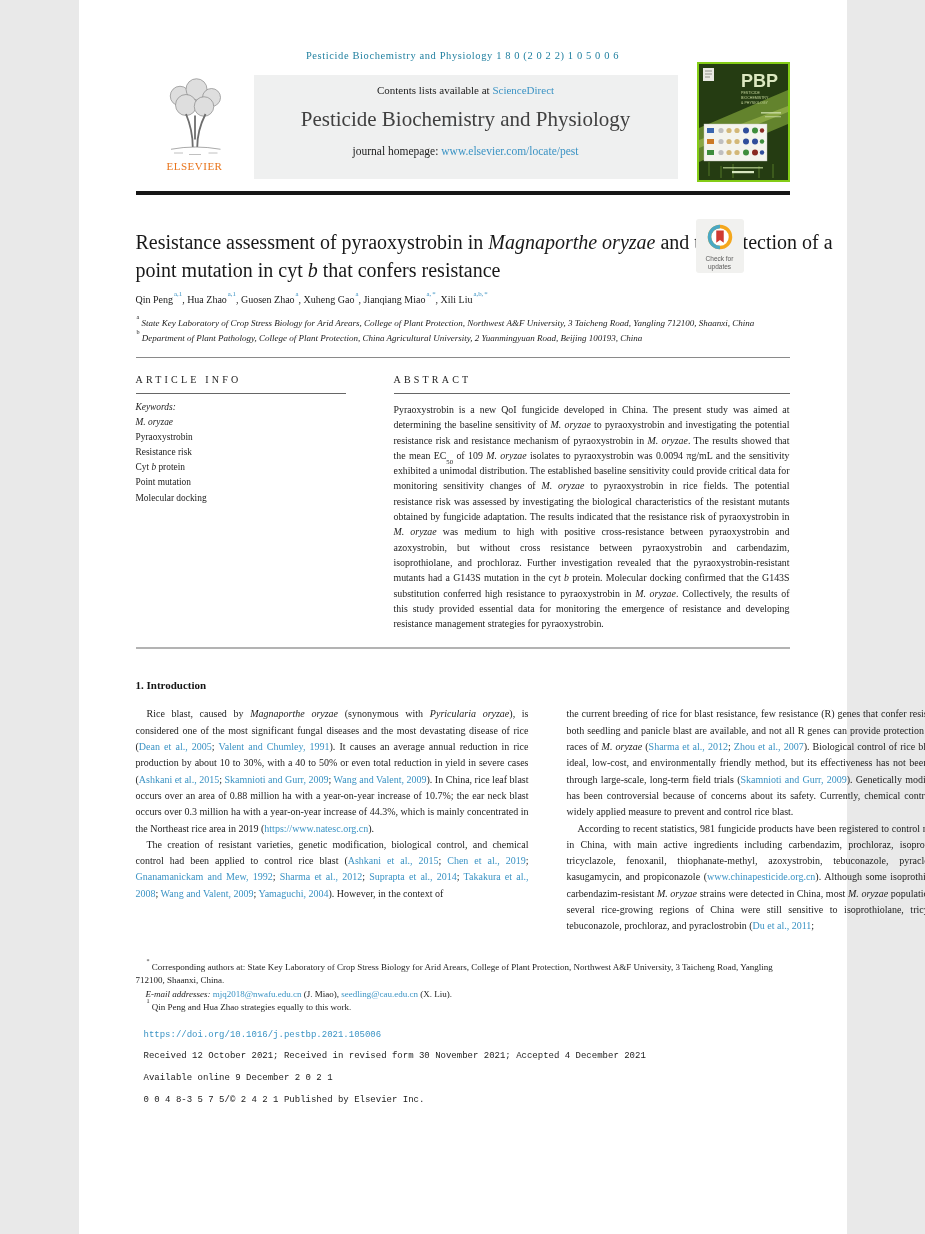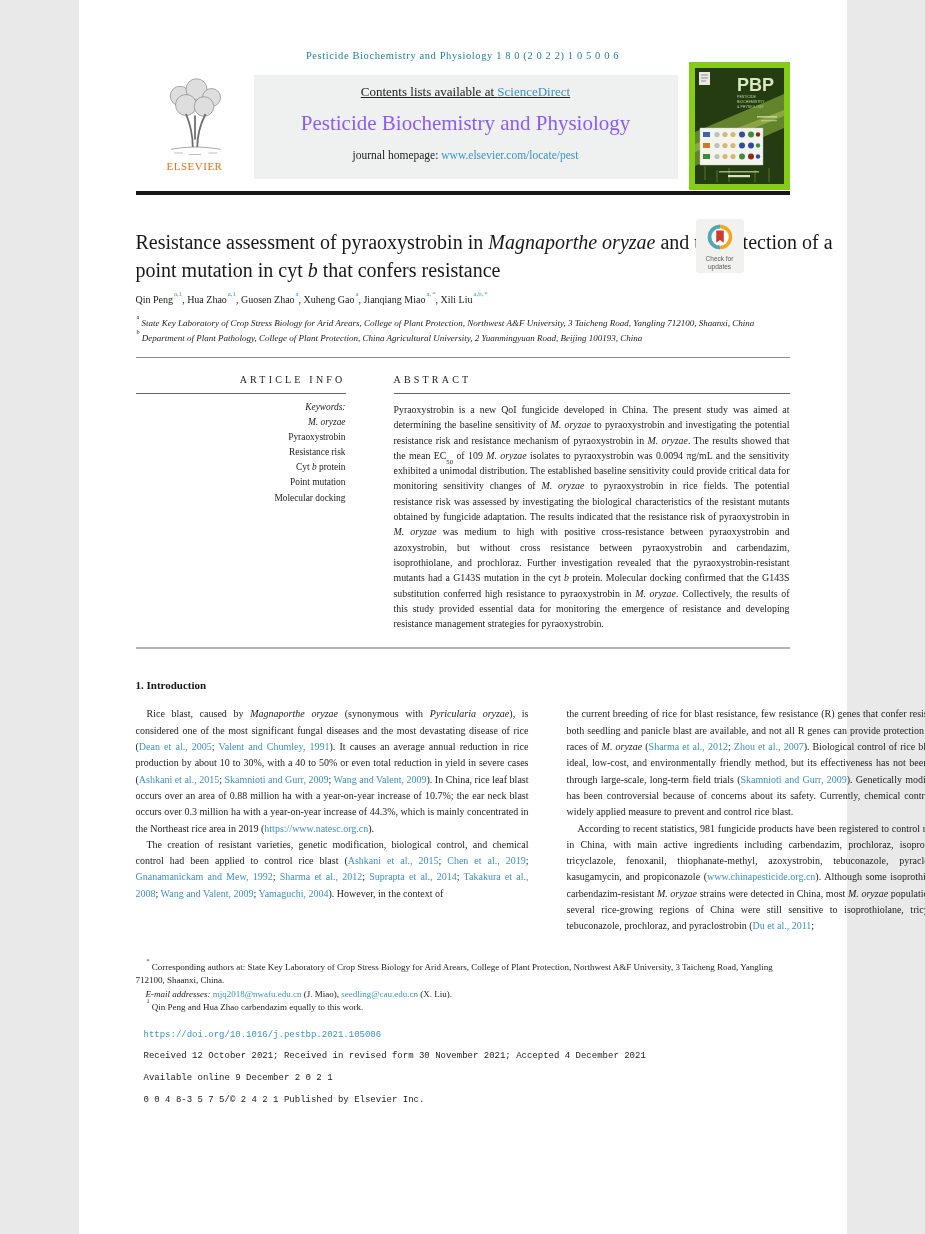--- a/index.html
+++ b/index.html
@@ -12,43 +12,43 @@
   em{font-style:italic;}
   sup{font-size:68%;position:relative;top:-0.45em;line-height:0;margin-left:1px;}
   sub{font-size:68%;position:relative;top:0.25em;line-height:0;}
 
   .jref{text-align:center;font-size:10.5px;color:#1f7f9f;letter-spacing:0.6px;}
 
   .headband{display:flex;margin-top:14px;height:104px;position:relative;}
   .logo-block{width:118px;background:#fff;display:flex;flex-direction:column;align-items:center;}
   .elsevier-word{color:#e8731a;font-size:11px;letter-spacing:0.5px;margin-top:1px;}
   .head-center{flex:1;background:#eff0f0;margin-right:112px;text-align:center;padding-top:9px;}
-  .contents-line{font-size:13px;color:#222;text-decoration:underline;}
-  .head-title{font-size:21px;margin:11px 0 13px 0;color:#8b5cf6;}
+  .contents-line{font-size:11px;color:#222;}
+  .head-title{font-size:21px;margin:11px 0 13px 0;color:#404040;}
   .homepage-line{font-size:11.5px;color:#222;}
-  .cover{position:absolute;right:0;top:-13px;width:89px;height:116px;border:6px solid #84cc16;background:#ec4899;}
+  .cover{position:absolute;right:0;top:-13px;width:89px;height:116px;border:2px solid #84cc16;background:#ec4899;}
 
   .black-rule{height:4px;background:#161616;margin-top:12px;}
 
   .title-row{position:relative;margin-top:34px;}
   h1.title{margin:0;font-weight:400;font-size:20px;line-height:27.5px;width:700px;color:#181818;}
   .crossmark{position:absolute;right:46px;top:-10px;width:44px;background:#f1f1ef;border-radius:3px;
              text-align:center;padding:4px 2px 3px 2px;}
   .crossmark .cm-txt{font-size:6.5px;line-height:7.5px;color:#5a5a5a;font-family:"Liberation Sans",sans-serif;}
 
   .authors{margin-top:10px;font-size:10px;color:#1a1a1a;}
   .authors sup{color:#3b93c4;}
   .affils{margin-top:12px;}
   .affils p{margin:0 0 2px 0;font-size:9px;line-height:12.5px;}
   .affils sup{color:#1c1c1c;}
 
   .thin-rule{height:1px;background:#8a8a8a;margin-top:13px;}
 
   .info-abs{display:flex;margin-top:7px;}
-  .info-col{width:210px;flex:0 0 210px;text-align:right;}
+  .info-col{width:210px;flex:0 0 210px;}
   .abs-col{flex:1;margin-left:48px;}
   .col-heading{font-size:10px;letter-spacing:3.2px;padding-top:9px;color:#222;}
   .heading-rule{height:1px;background:#666;margin:8px 0 8px 0;}
   .kwlist p{margin:0 0 4.6px 0;font-size:9.4px;line-height:10.5px;}
   .abs-text{font-size:9.9px;line-height:15.3px;text-align:justify;color:#1c1c1c;}
 
   .gray-rule{height:2px;background:#b3b3b3;margin-top:16px;}
 
   .section-heading{margin-top:30px;font-size:11px;font-weight:bold;color:#161616;}
   .columns{display:flex;margin-top:15px;}
@@ -199,21 +199,21 @@
       </div>
     <div class="col">
         <p class="noindent"><span>the current breeding of rice for blast resistance, few resistance (R) genes that confer resistance to both seedling and panicle blast are available, and not all R genes can provide protection from all races of </span><em>M. oryzae</em><span> (</span><span class="lnk">Sharma et al., 2012</span><span>; </span><span class="lnk">Zhou et al., 2007</span><span>). Biological control of rice blast is an ideal, low-cost, and environmentally friendly method, but its effectiveness has not been proven through large-scale, long-term field trials (</span><span class="lnk">Skamnioti and Gurr, 2009</span><span>). Genetically modified rice has been controversial because of concerns about its safety. Currently, chemical control is the widely applied measure to prevent and control rice blast.</span></p>
         <p><span>According to recent statistics, 981 fungicide products have been registered to control rice blast in China, with main active ingredients including carbendazim, prochloraz, isoprothiolane, tricyclazole, fenoxanil, thiophanate-methyl, azoxystrobin, tebuconazole, pyraclostrobin, kasugamycin, and propiconazole (</span><span class="lnk">www.chinapesticide.org.cn</span><span>). Although some isoprothiolane or carbendazim-resistant </span><em>M. oryzae</em><span> strains were detected in China, most </span><em>M. oryzae</em><span> populations from several rice-growing regions of China were still sensitive to isoprothiolane, tricyclazole, tebuconazole, prochloraz, and pyraclostrobin (</span><span class="lnk">Du et al., 2011</span><span>;</span></p>
       </div>
   </div>
 
   <div class="fnotes">
       <p><sup>*</sup><span> Corresponding authors at: State Key Laboratory of Crop Stress Biology for Arid Arears, College of Plant Protection, Northwest A&amp;F University, 3 Taicheng Road, Yangling 712100, Shaanxi, China.</span></p>
       <p><em>E-mail addresses:</em><span> </span><span class="lnk">mjq2018@nwafu.edu.cn</span><span> (J. Miao), </span><span class="lnk">seedling@cau.edu.cn</span><span> (X. Liu).</span></p>
-      <p><sup>1</sup><span> Qin Peng and Hua Zhao carbendazim equally to this work.</span></p>
+      <p><sup>1</sup><span> Qin Peng and Hua Zhao strategies equally to this work.</span></p>
     </div>
 
   <div class="footer">
     <div class="lnk">https://doi.org/10.1016/j.pestbp.2021.105006</div>
     <div>Received 12 October 2021; Received in revised form 30 November 2021; Accepted 4 December 2021</div>
     <div>Available online 9 December 2 0 2 1</div>
     <div>0 0 4 8-3 5 7 5/© 2 4 2 1 Published by Elsevier Inc.</div>
   </div>
 
 </div>

